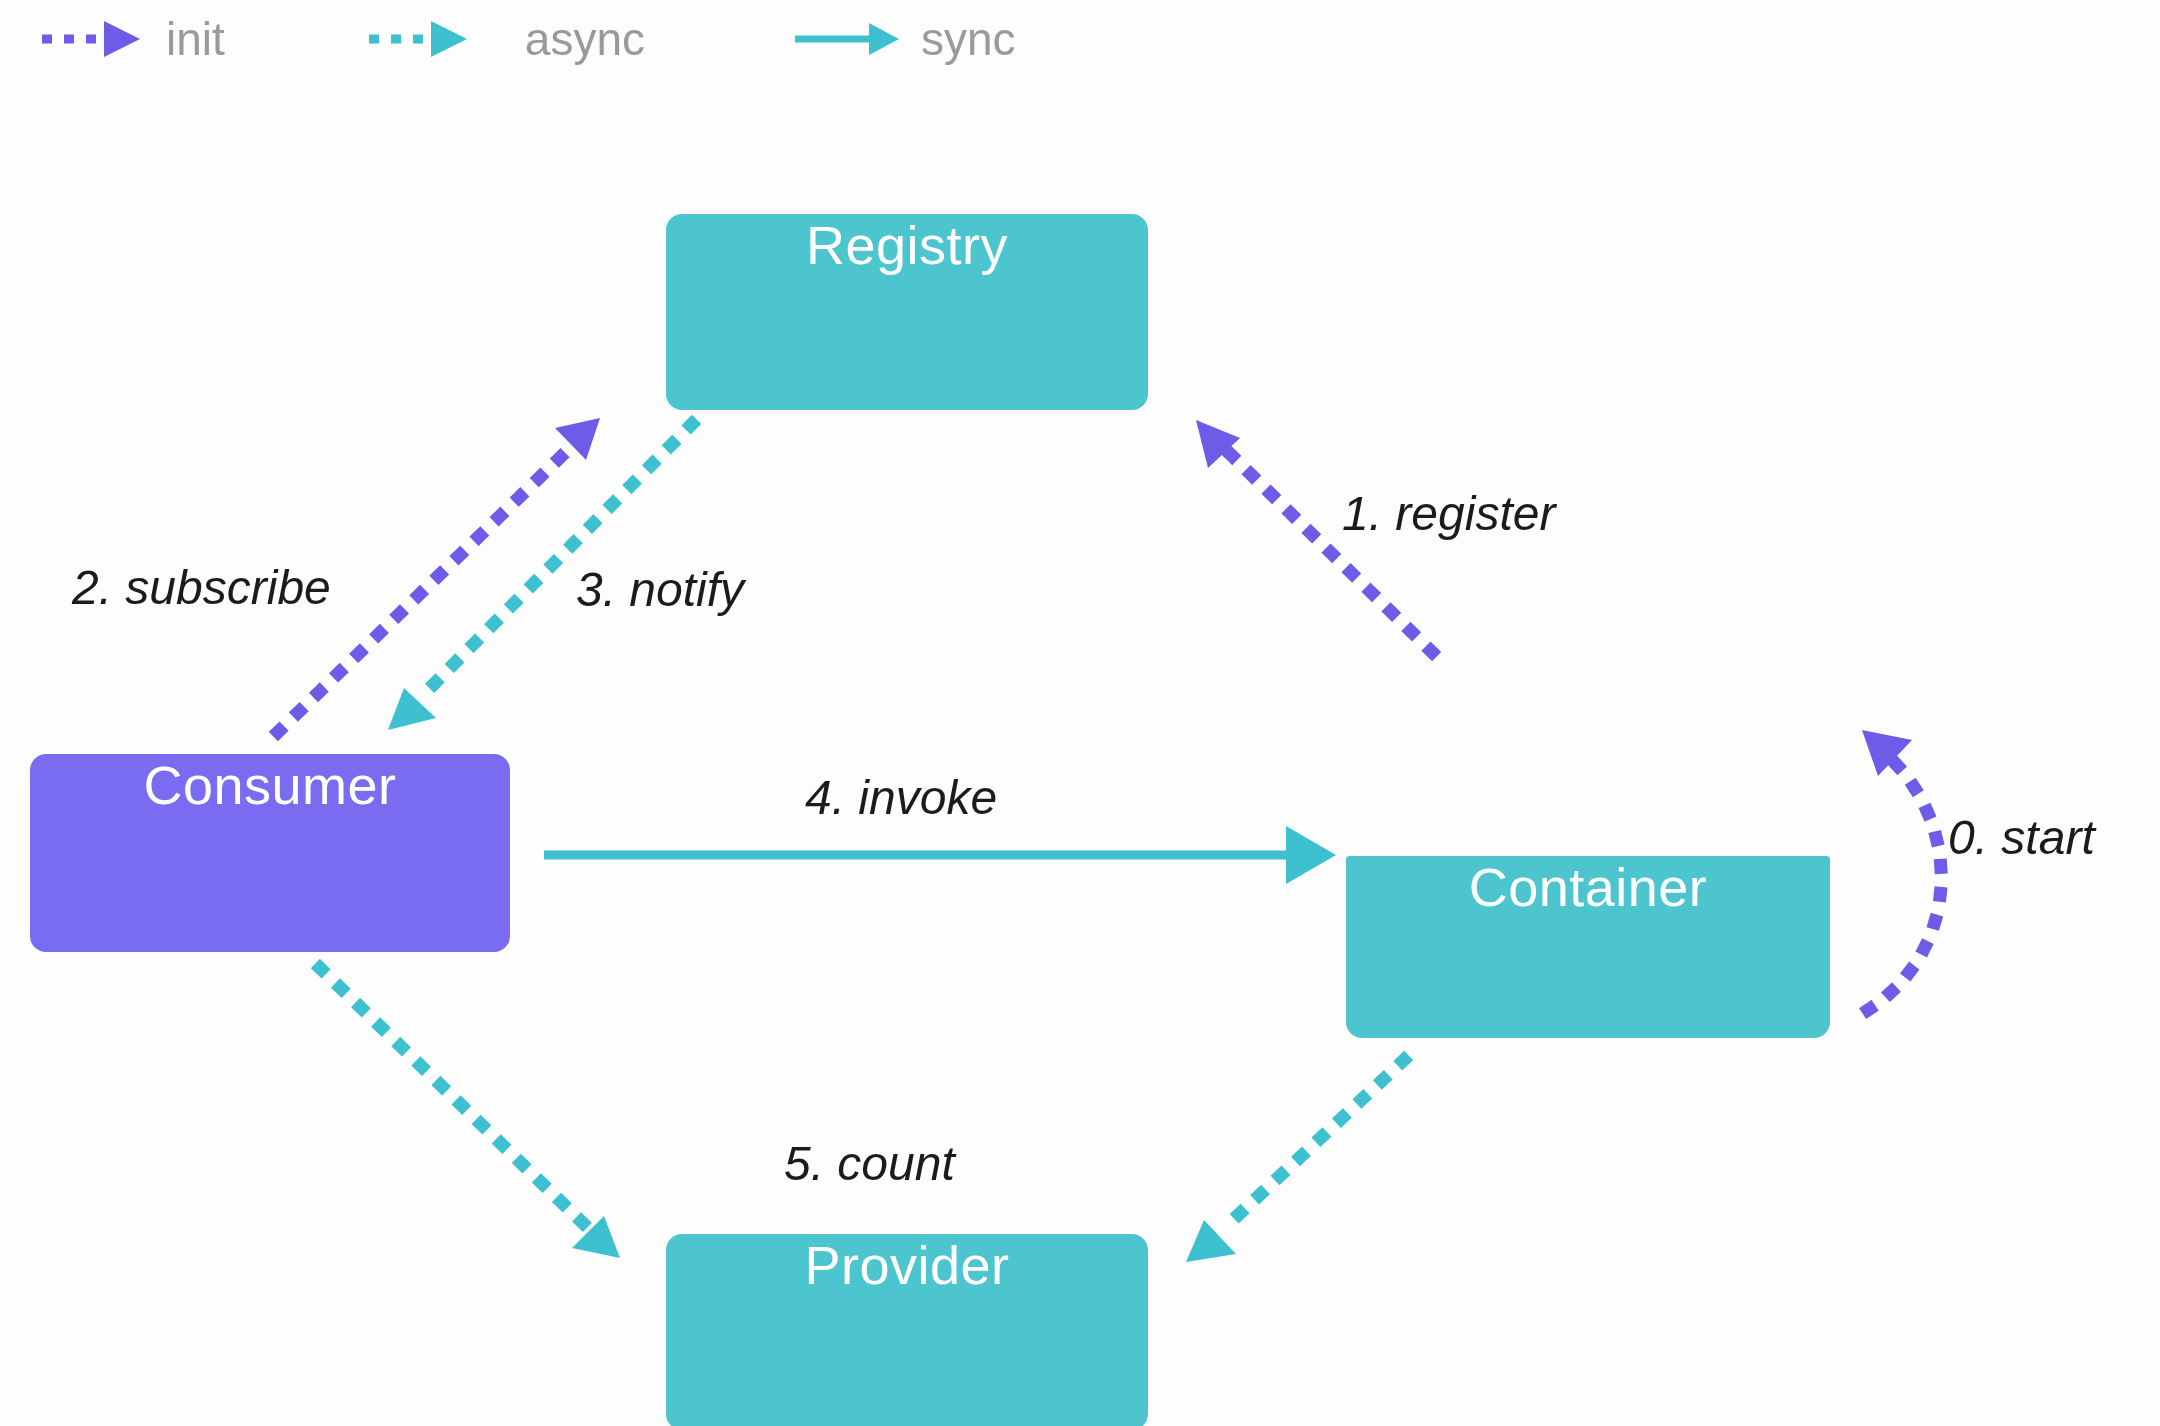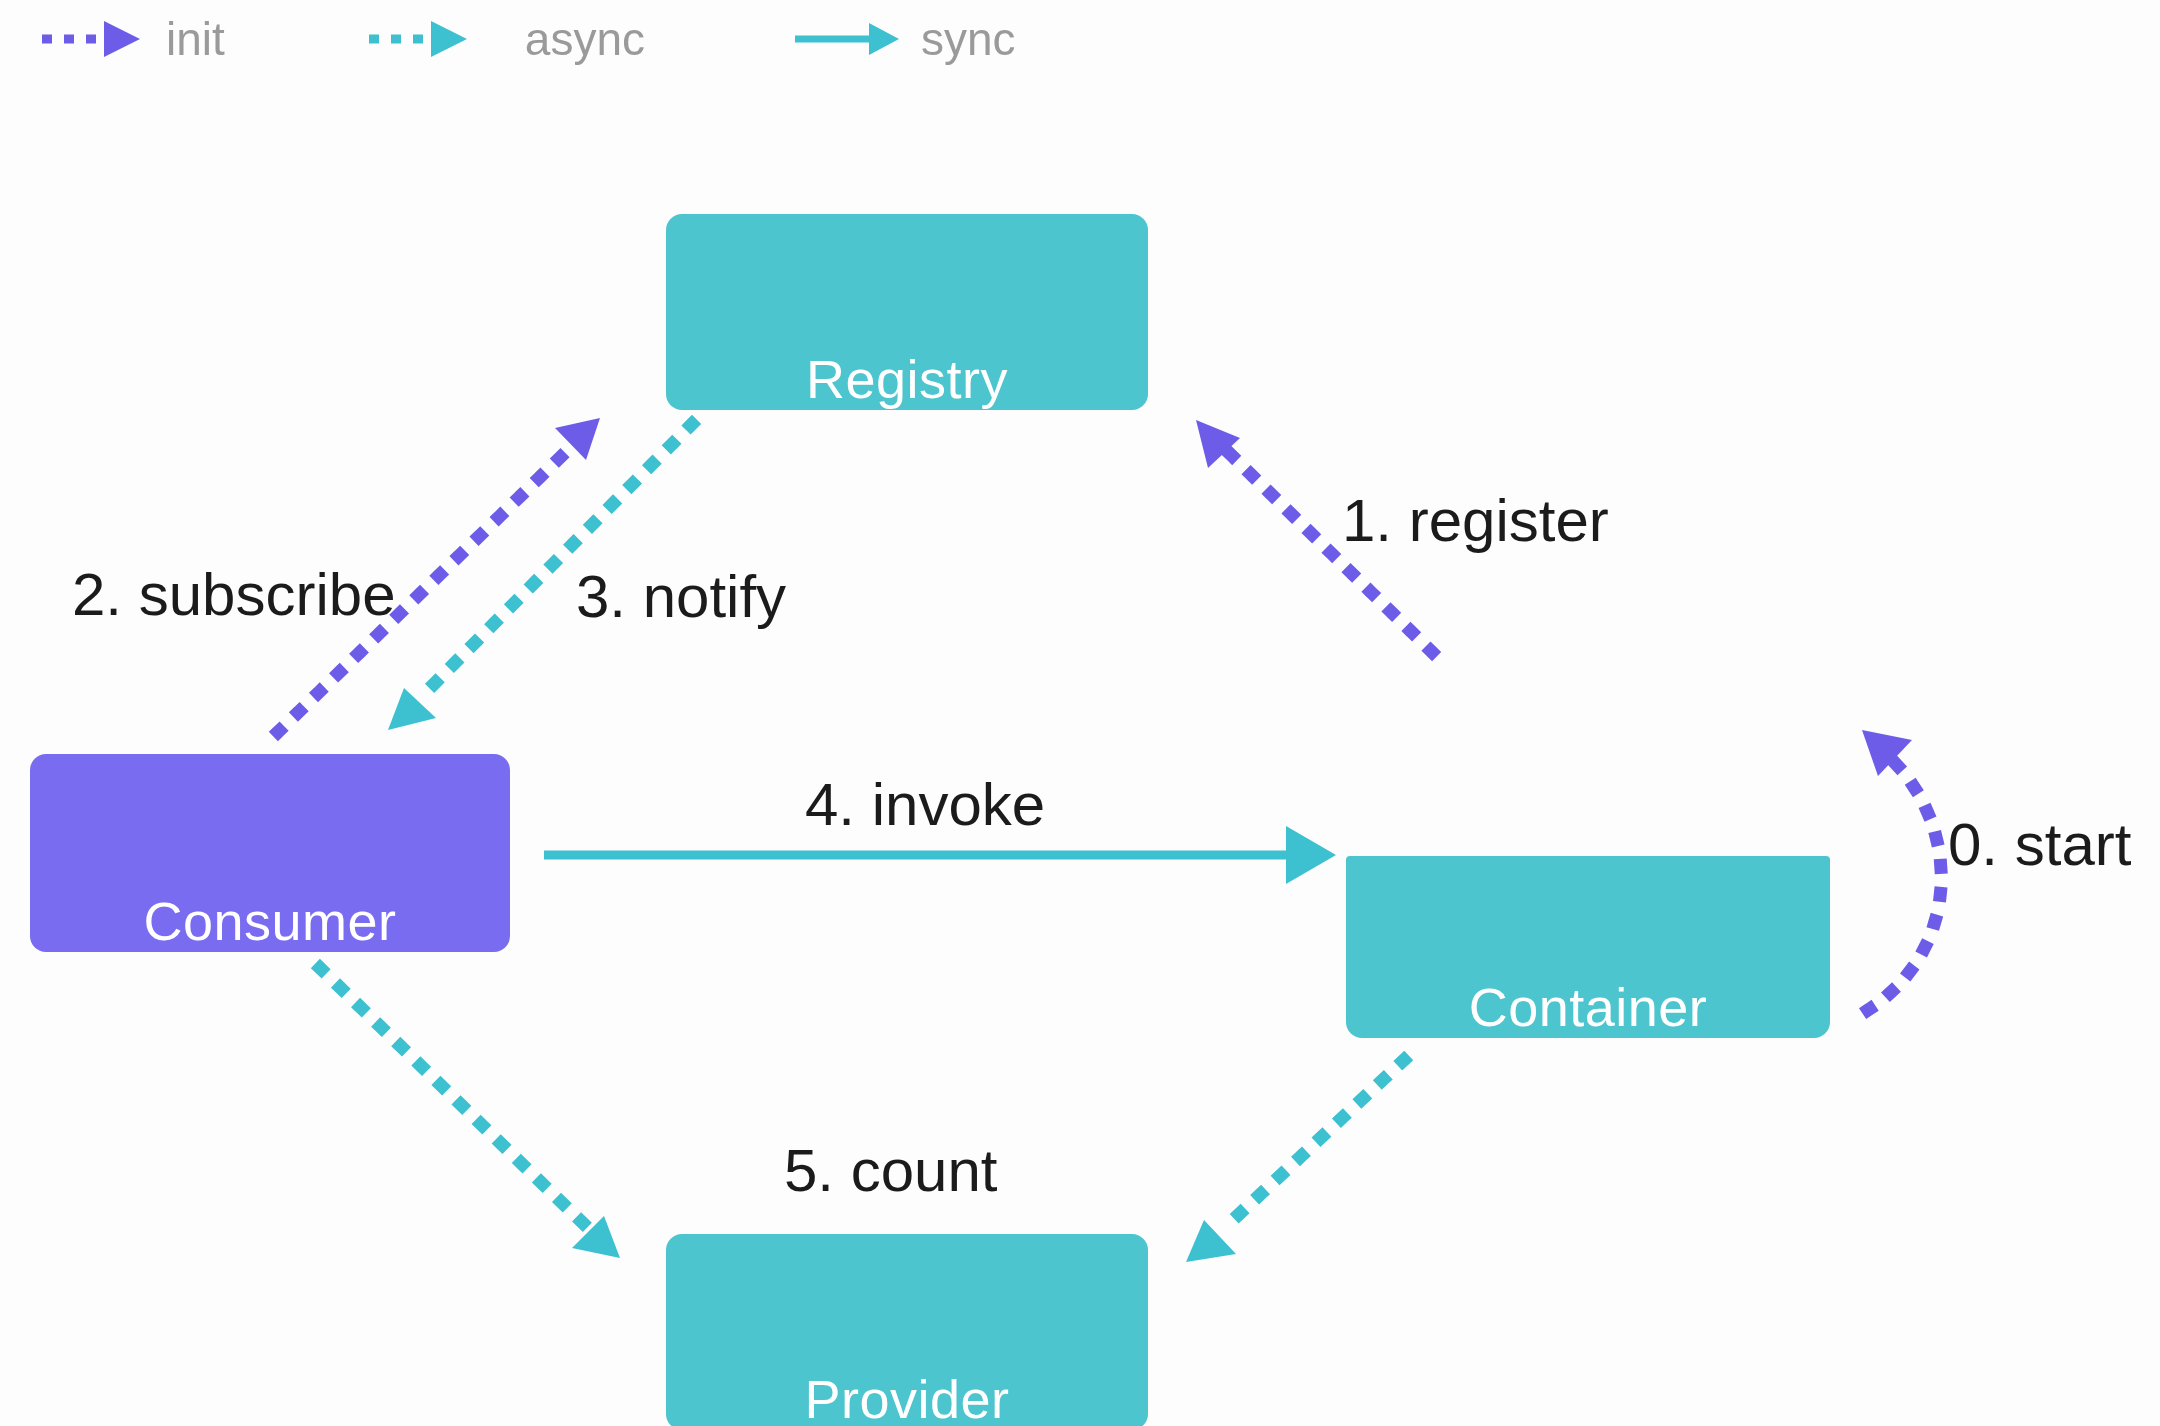--- a/index.html
+++ b/index.html
@@ -49,21 +49,21 @@
     color: #9a9a9a;
     letter-spacing: 0px;
     margin-left: 16px;
     white-space: nowrap;
   }
 
   
   .node {
     position: absolute;
     display: flex;
-    align-items: flex-end;
+    align-items: flex-start;
     justify-content: center;
     border-radius: 16px;
     color: #ffffff;
     font-size: 54px;
     letter-spacing: 0.5px;
     box-sizing: border-box;
   }
   .node.teal   { background: #4cc5ce; }
   .node.purple { background: #7a6cf0; }
 
@@ -71,23 +71,24 @@
   #node-consumer  { left: 30px;   top: 754px;  width: 480px; height: 198px; }
   #node-provider  { left: 1346px; top: 662px;  width: 484px; height: 190px;
                     border-radius: 16px 16px 4px 4px; }
   #node-container { left: 1346px; top: 856px;  width: 484px; height: 182px;
                     border-radius: 4px 4px 16px 16px; }
   #node-monitor   { left: 666px;  top: 1234px; width: 482px; height: 196px; }
 
   
   .edge-label {
     position: absolute;
-    font-size: 60px;
+    font-size: 48px;
     color: #1b1b1b;
     white-space: nowrap;
+    font-style: italic;
   }
   #lbl-subscribe { left: 60px;   top: 560px; margin-left: 12px; }
   #lbl-notify    { left: 576px;  top: 562px; }
   #lbl-register  { left: 1342px; top: 486px; }
   #lbl-invoke    { left: 805px;  top: 770px; }
   #lbl-start     { left: 1948px; top: 810px; }
   #lbl-count     { left: 784px;  top: 1136px; }
 
   
   #edges {

